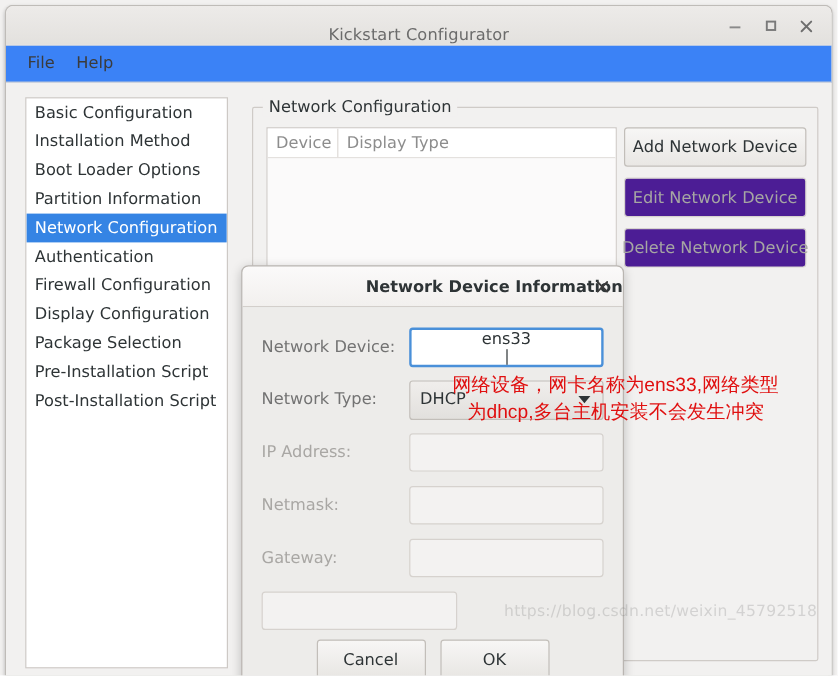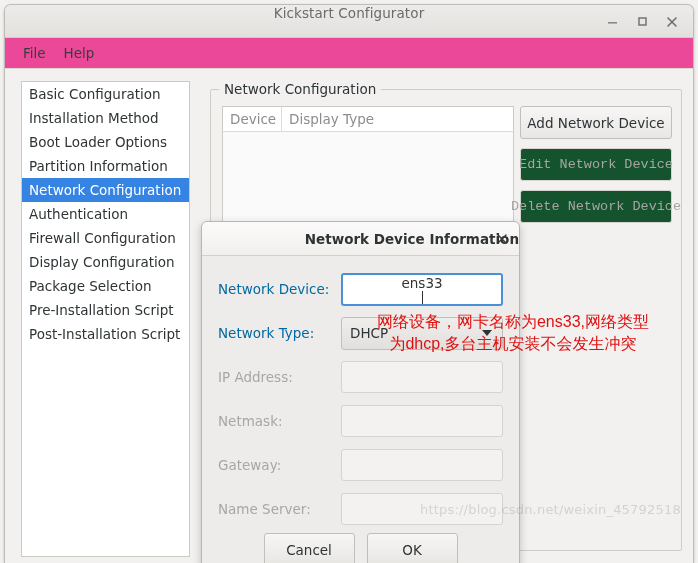--- a/index.html
+++ b/index.html
@@ -26,42 +26,42 @@
     border-radius: 7px 7px 0 0;
     box-shadow: 0 1px 3px rgba(0,0,0,0.18);
     overflow: hidden;
   }
   .titlebar {
     position: relative;
     height: 33px;
     background: linear-gradient(to bottom, #edebe9, #e3e1de);
     border-bottom: 1px solid #cfcbc7;
     border-radius: 6px 6px 0 0;
-    display: flex; align-items: flex-start; justify-content: center;
+    display: flex; align-items: flex-end; justify-content: center;
   }
   .title-text {
     font-size: 13.5px;
     color: #6b6b6b;
     letter-spacing: 0.1px;
   }
   .win-buttons {
     position: absolute; right: 6px; top: 0;
     height: 33px; display: flex; align-items: center;
   }
   .win-btn {
     width: 30px; height: 30px;
     display: flex; align-items: center; justify-content: center;
     color: #7a7a7a; font-size: 13px; line-height: 1;
     cursor: pointer;
   }
   .win-btn svg { display: block; }
 
   .menubar {
     height: 31px;
-    background: #ec4899;
+    background: #3b82f6;
     border-bottom: 1px solid #dcd9d5;
     display: flex; align-items: center;
     padding-left: 9px;
   }
   .menu-item {
     font-size: 13.5px; color: #3b3b3b;
     padding: 3px 9px; border-radius: 3px; cursor: pointer;
   }
 
   
@@ -150,24 +150,23 @@
     font-size: 13.5px;
     color: #2e3436;
     background: linear-gradient(to bottom, #f7f6f5, #e9e7e4);
     border: 1px solid #c2beb9;
     border-radius: 3px;
     cursor: pointer;
     white-space: nowrap;
   }
   .btn.disabled {
     color: #a6a6a3;
-    background: #14532d;
+    background: #4c1d95;
     border-color: #d7d3cf;
     cursor: default;
-    font-family: Liberation Mono, monospace;
   }
 
   
   .dialog {
     position: absolute;
     left: 196px; top: 152px;
     width: 319px; height: 367px;
     background: #edecea;
     border: 1px solid #b9b5b1;
     border-radius: 6px 6px 2px 2px;
@@ -195,21 +194,21 @@
   .dlg-body { position: relative; padding: 16px 16px 0 16px; }
 
   .field-row {
     display: flex; align-items: center;
     margin-bottom: 10px;
     height: 34px;
   }
   .field-label {
     width: 124px;
     font-size: 13.5px;
-    color: #0369a1;
+    color: #737373;
   }
   .field-label.dim { color: #a9a7a4; }
   .text-input {
     width: 163px; height: 33px;
     background: #ffffff;
     border: 2px solid #4a90d9;
     border-radius: 3px;
     display: flex; align-items: center;
     padding: 0 7px;
     font-size: 13.5px;
@@ -401,21 +400,20 @@
           </div>
 
           <div class="field-row">
             <div class="field-label dim">Gateway:</div>
             <div class="text-input disabled">
               <span></span>
             </div>
           </div>
 
           <div class="field-row">
-            <div class="field-label dim">Name Server:</div>
             <div class="text-input disabled">
               <span></span>
             </div>
           </div>
 
         </div>
 
         <div class="dlg-actions">
           <div class="dlg-btn">Cancel</div>
           <div class="dlg-btn">OK</div>

